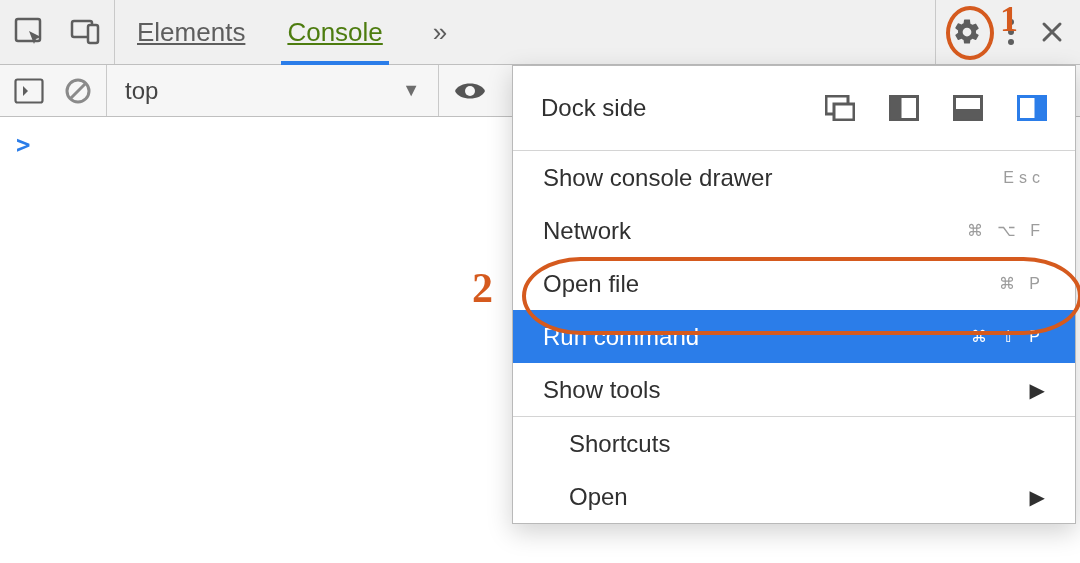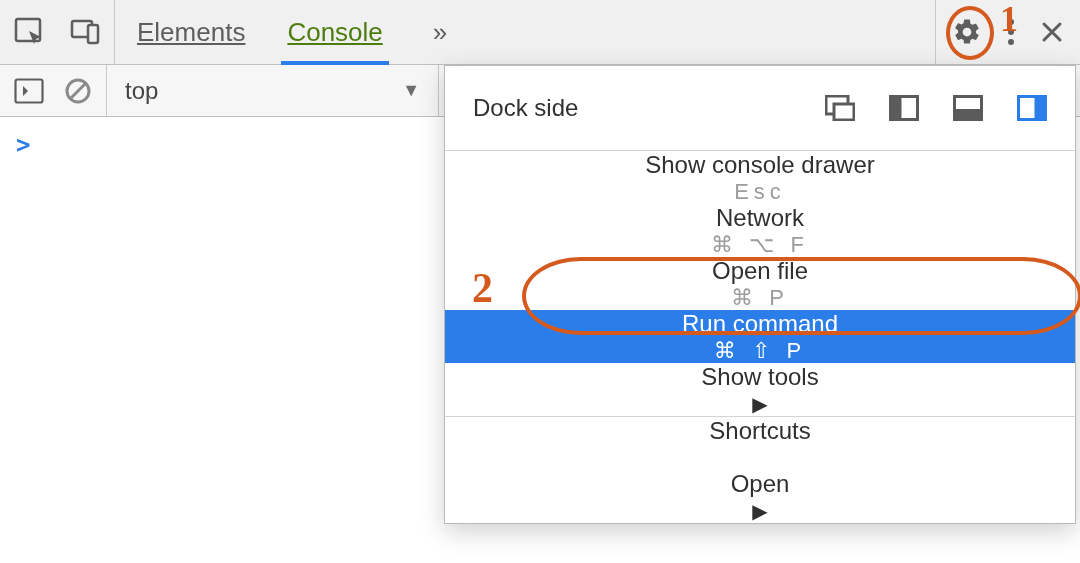--- a/index.html
+++ b/index.html
@@ -125,44 +125,43 @@
       font-size: 24px;
       font-weight: 600;
       font-family: "Menlo", "Consolas", monospace;
     }
 
     
     .overflow-menu {
       position: absolute;
       top: 65px;
       right: 4px;
-      width: 632px;
+      width: 564px;
       background: #fff;
       border: 1px solid #b9b9b9;
       box-shadow: 0 8px 24px rgba(0,0,0,.18);
       z-index: 100;
     }
     .menu-section {
       border-bottom: 1px solid #d4d4d4;
     }
-    .menu-section:last-child { border-bottom: none; }
+    .menu-section:last-child { border-bottom: none; padding-left: 26px; }
     .menu-row {
       display: flex;
       align-items: center;
       justify-content: space-between;
       padding: 0 30px;
       height: 53px;
       font-size: 24px;
       color: #303030;
       cursor: pointer;
-      flex-direction: column;
     }
     .menu-row .shortcut {
       color: #9c9c9c;
-      font-size: 22px;
+      font-size: 16px;
       letter-spacing: 5px;
       font-weight: 400;
     }
     .menu-row.selected {
       background: #2b7de9;
       color: #fff;
     }
     .menu-row.selected .shortcut { color: #fff; }
     .dock-row {
       height: 84px;

